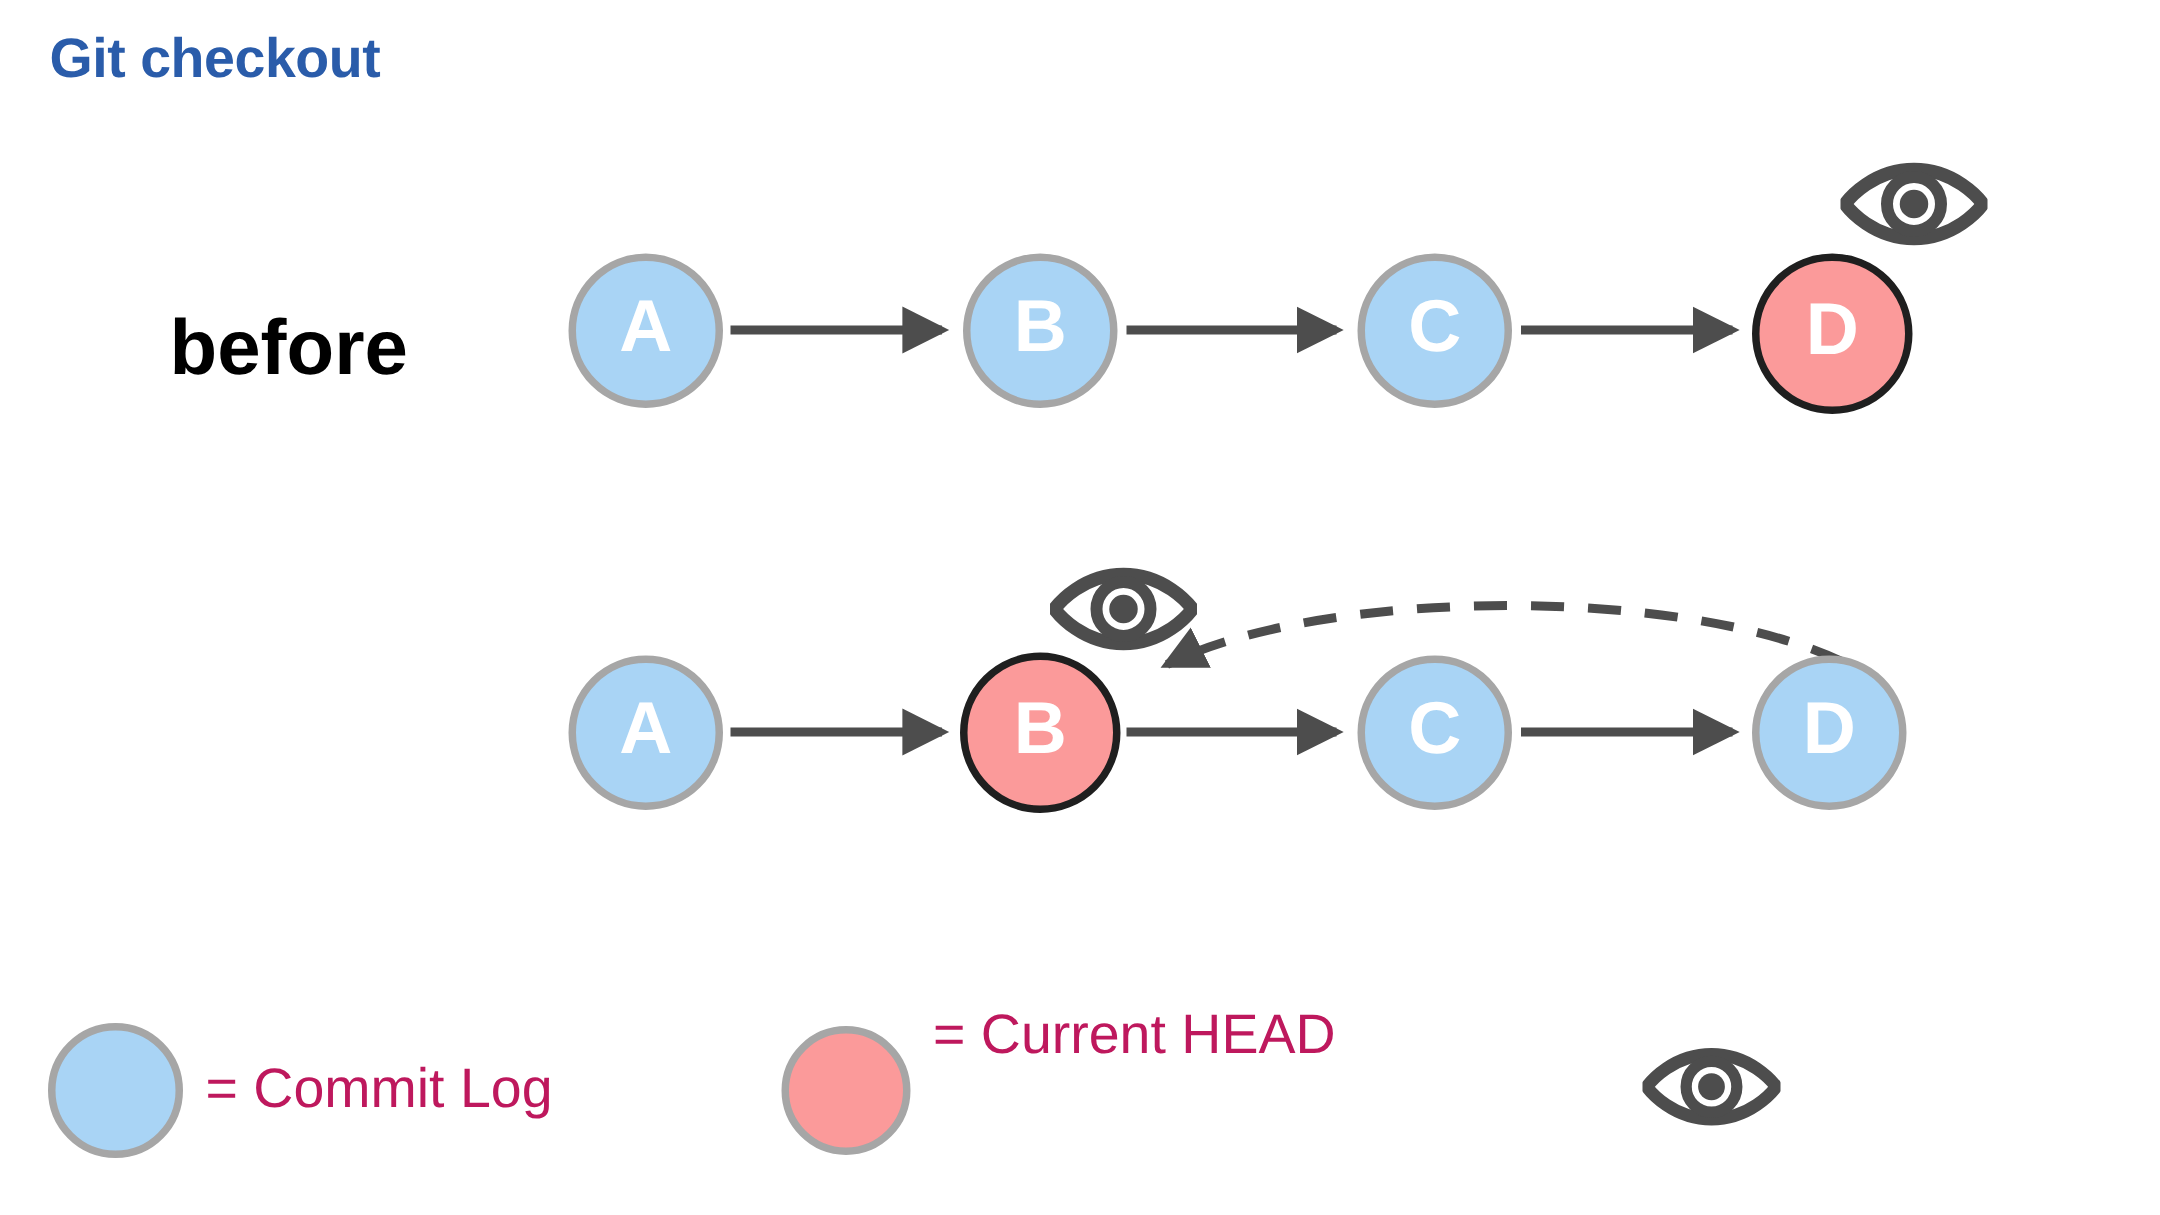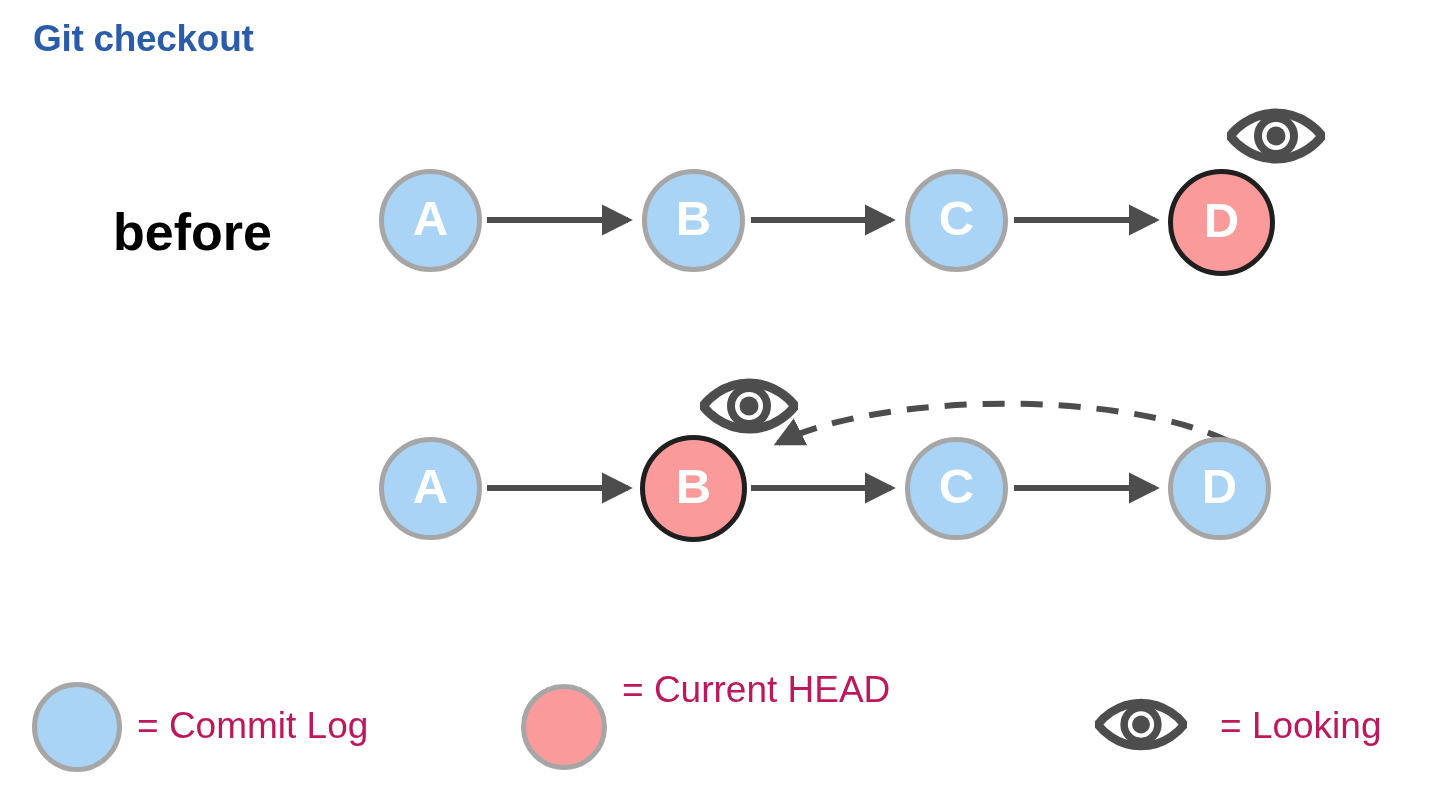--- a/index.html
+++ b/index.html
@@ -169,15 +169,14 @@
   <div class="legend-text" style="left:137px; top:705px;">= Commit Log</div>
 
   <div class="legend-swatch red" style="left:521px; top:684px; width:86px; height:86px;"></div>
   <div class="legend-text" style="left:622px; top:669px;">= Current HEAD</div>
 
   <svg class="eye" style="left:1095px; top:698px;" width="92" height="53" viewBox="0 0 98 56">
     <path d="M49 5 C 76 5, 92 24, 95 28 C 92 32, 76 51, 49 51 C 22 51, 6 32, 3 28 C 6 24, 22 5, 49 5 Z" fill="none" stroke="#4d4d4d" stroke-width="9"></path>
     <circle cx="49" cy="28" r="18" fill="none" stroke="#4d4d4d" stroke-width="8"></circle>
     <circle cx="49" cy="28" r="9.5" fill="#4d4d4d"></circle>
   </svg>
-  <div class="legend-text" style="left:1220px; top:705px;">= Looking</div>
 
 </div>
 
 </body></html>

